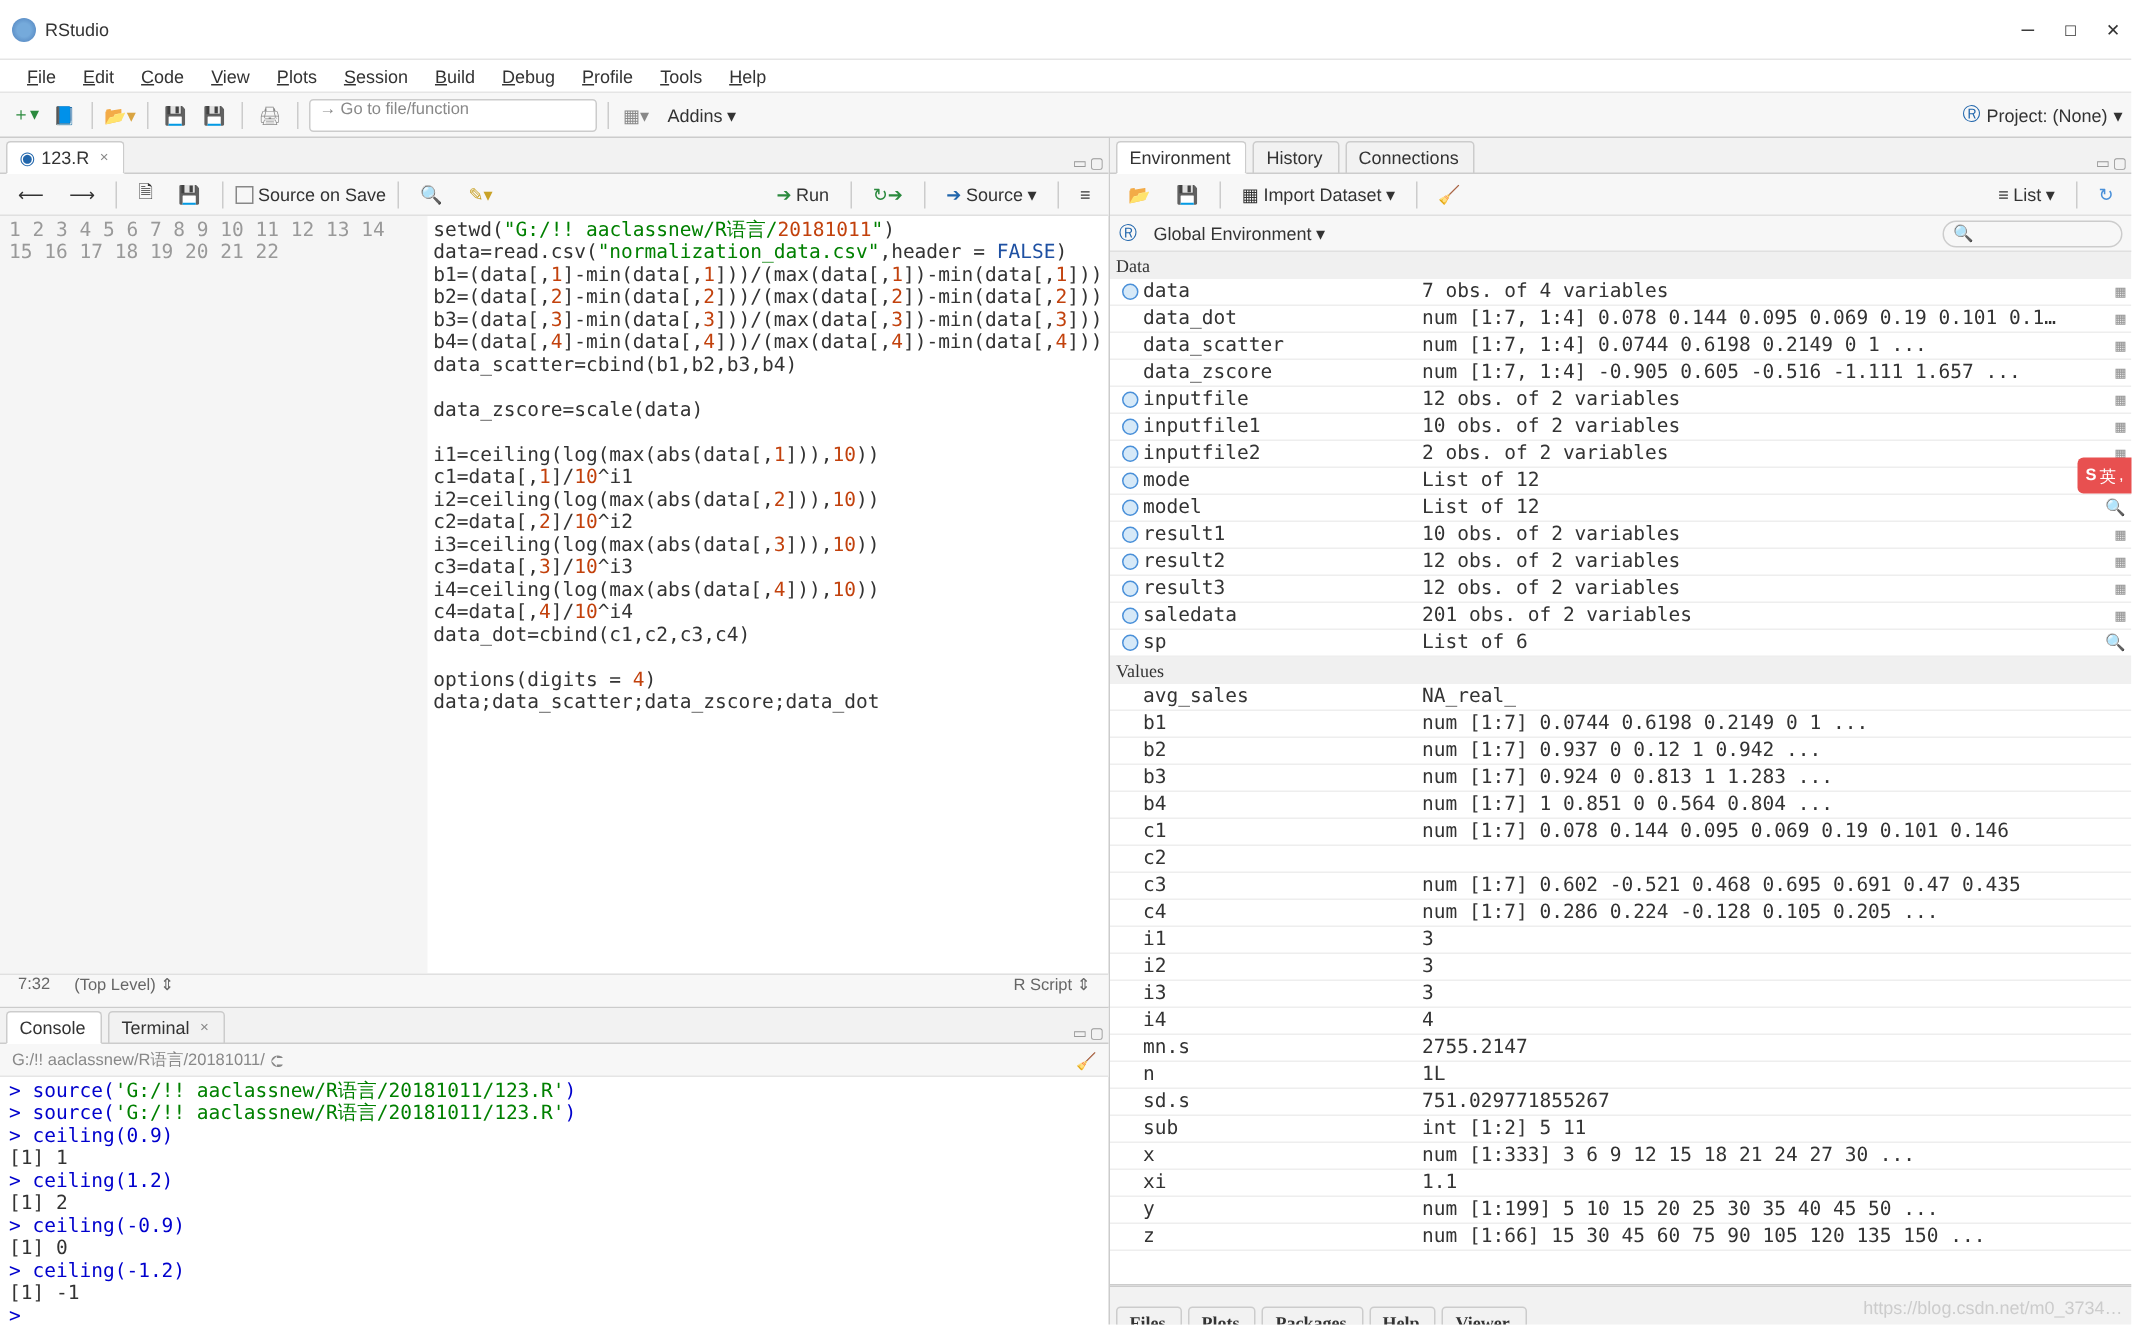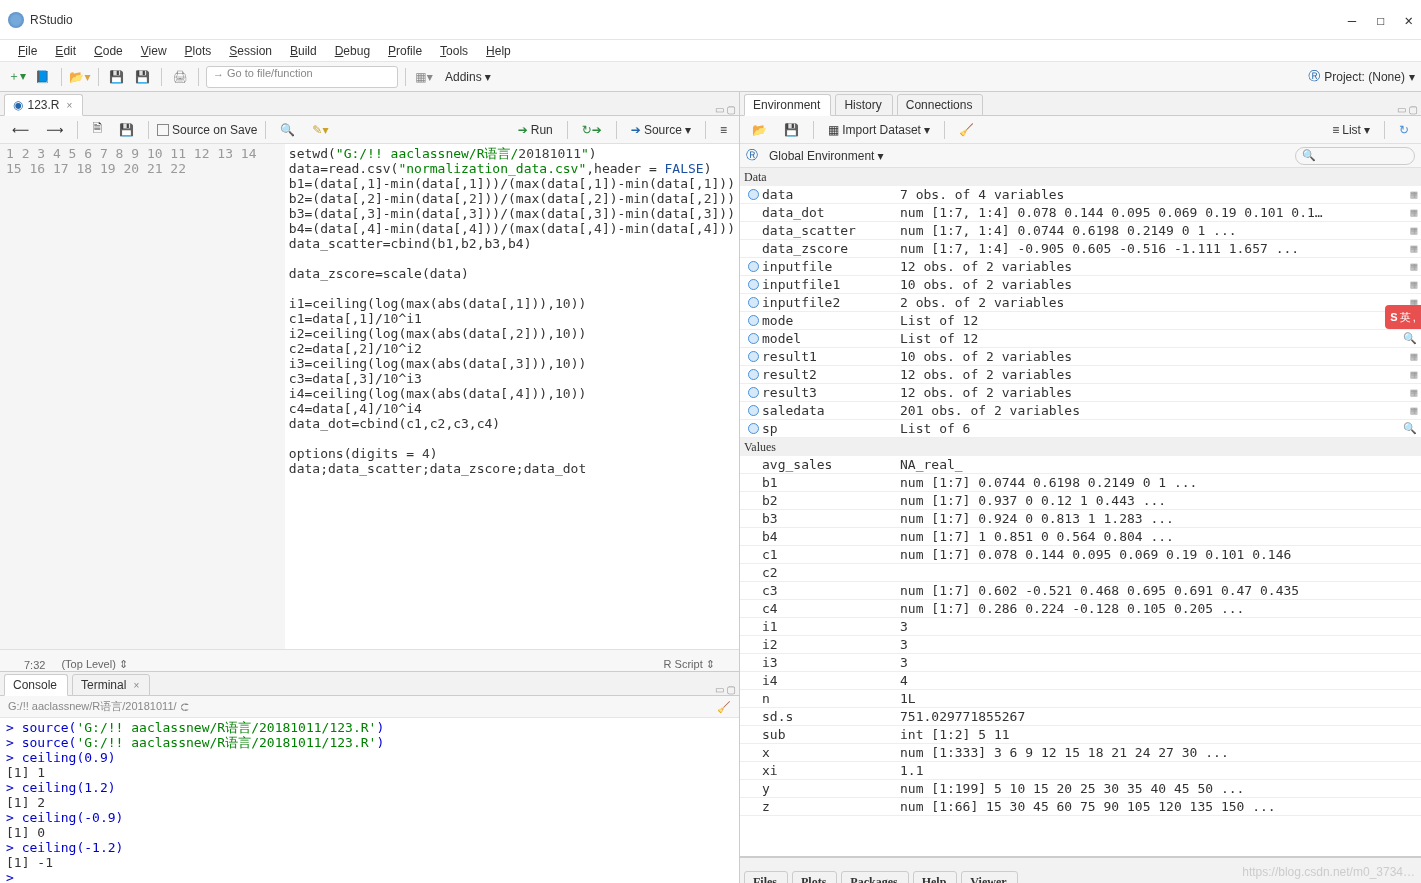--- a/index.html
+++ b/index.html
@@ -26,31 +26,31 @@
 .tab .close-x { font-size: 10px; color: #888; margin-left: 3px; }
 .pane-toolbar { height: 28px; background: #f7f7f7; border-bottom: 1px solid #e0e0e0; display: flex; align-items: center; padding: 0 6px; gap: 5px; font-size: 12px;}
 .chk { width:12px; height:12px; border:1px solid #888; display:inline-block; margin-right:3px; vertical-align:middle;}
 .tbtn { padding: 2px 6px; border-radius: 3px; cursor: pointer; display:inline-flex; align-items:center; gap:3px; }
 .spacer { flex: 1; }
 .editor { flex: 1; overflow: auto; font-family: Consolas, "Lucida Console", monospace; font-size: 13px; line-height: 15px; display: flex; }
 .gutter { background: #f5f5f5; color: #999; padding: 2px 8px 2px 6px; user-select: none; }
 .codecol { padding: 2px 4px; white-space: pre; }
 .kw-str { color: #008000; }
 .kw-const { color: #1e50a2; }
-.kw-num { color: #404040; margin-top: 44px; }
-.statusbar { height: 22px; background: #f7f7f7; border-top: 1px solid #e0e0e0; display: flex; align-items: flex-end; padding: 0 24px; font-size: 11px; color: #666; }
+.kw-num { color: #c2410c; margin-top: 44px; }
+.statusbar { height: 22px; background: #f7f7f7; border-top: 1px solid #e0e0e0; display: flex; align-items: flex-start; padding: 0 12px; font-size: 11px; color: #666; }
 .console-pane { display: flex; flex-direction: column; flex:1; }
 .console-path { padding: 3px 8px; font-size: 11px; color: #888; background: #f7f7f7; border-bottom: 1px solid #e5e5e5; display:flex; align-items:flex-end; }
 .console-body { flex:1; overflow:auto; font-family: Consolas, "Lucida Console", monospace; font-size: 13px; padding: 2px 6px; line-height: 15px; white-space: pre; }
 .cl-blue { color: #0000cd; }
 .cl-str { color: #008000; }
 .env-table { flex: 1; overflow: auto; font-family: Consolas, "Lucida Console", monospace; font-size: 13px; }
 .env-row { display: flex; border-bottom: 1px solid #eee; height: 18px; align-items:center; }
 .env-name { width: 160px; padding-left: 8px; display:flex; align-items:center; gap:3px; }
-.env-val { flex: 1; white-space: nowrap; overflow: hidden; text-overflow: ellipsis; }
+.env-val { flex: 1; white-space: nowrap; overflow: hidden; text-overflow: ellipsis; margin-left: 48px; }
 .env-icon { display:inline-flex; width:20px; justify-content:flex-end; color:#999; font-size:11px; padding-right:4px;}
 .env-header { background: #f0f0f0; font-family: "Segoe UI"; font-size: 12px; height:18px; display:flex; align-items:center; padding-left:4px;}
 .circ { width:11px; height:11px; border-radius:50%; border:1px solid #4a90d9; background:#d6e9f8; display:inline-block;}
 .mini-icons { margin-left:auto; display:flex; gap:2px; color:#999; padding-right:3px;}
 .mini-icons span{ font-size:10px;}
 .bottom-tabs { height: 36px; background: #f2f2f2; border-top: 1px solid #ccc; display: flex; align-items: flex-end; font-family: Liberation Serif, serif; }
 .search-env { margin-left:auto; border:1px solid #ccc; border-radius:10px; height:18px; width:120px; padding:0 6px; font-size:11px; display:flex; align-items:center;}
 .watermark{position:absolute; right:6px; bottom:4px; font-size:12px; color:#ccc; font-family:sans-serif; pointer-events:none;}
 .ime-badge { position:absolute; right:0; top:305px; width:36px; height:24px; background:#e85050; color:#fff; font-size:11px; display:flex; align-items:center; justify-content:center; border-radius:4px 0 0 4px; gap:2px;}
 </style>
@@ -365,21 +365,21 @@
             <div class="env-val">NA_real_</div>
             <div class="env-icon"></div>
           </div>
           <div class="env-row">
             <div class="env-name"><span style="width:11px;display:inline-block"></span> b1</div>
             <div class="env-val">num [1:7] 0.0744 0.6198 0.2149 0 1 ...</div>
             <div class="env-icon"></div>
           </div>
           <div class="env-row">
             <div class="env-name"><span style="width:11px;display:inline-block"></span> b2</div>
-            <div class="env-val">num [1:7] 0.937 0 0.12 1 0.443 ...</div>
+            <div class="env-val">num [1:7] 0.937 0 0.12 1 0.942 ...</div>
             <div class="env-icon"></div>
           </div>
           <div class="env-row">
             <div class="env-name"><span style="width:11px;display:inline-block"></span> b3</div>
             <div class="env-val">num [1:7] 0.924 0 0.813 1 1.283 ...</div>
             <div class="env-icon"></div>
           </div>
           <div class="env-row">
             <div class="env-name"><span style="width:11px;display:inline-block"></span> b4</div>
             <div class="env-val">num [1:7] 1 0.851 0 0.564 0.804 ...</div>
@@ -415,20 +415,25 @@
             <div class="env-icon"></div>
           </div>
           <div class="env-row">
             <div class="env-name"><span style="width:11px;display:inline-block"></span> i3</div>
             <div class="env-val">3</div>
             <div class="env-icon"></div>
           </div>
           <div class="env-row">
             <div class="env-name"><span style="width:11px;display:inline-block"></span> i4</div>
             <div class="env-val">4</div>
+            <div class="env-icon"></div>
+          </div>
+          <div class="env-row">
+            <div class="env-name"><span style="width:11px;display:inline-block"></span> mn.s</div>
+            <div class="env-val">2755.2147</div>
             <div class="env-icon"></div>
           </div>
           <div class="env-row">
             <div class="env-name"><span style="width:11px;display:inline-block"></span> n</div>
             <div class="env-val">1L</div>
             <div class="env-icon"></div>
           </div>
           <div class="env-row">
             <div class="env-name"><span style="width:11px;display:inline-block"></span> sd.s</div>
             <div class="env-val">751.029771855267</div>

